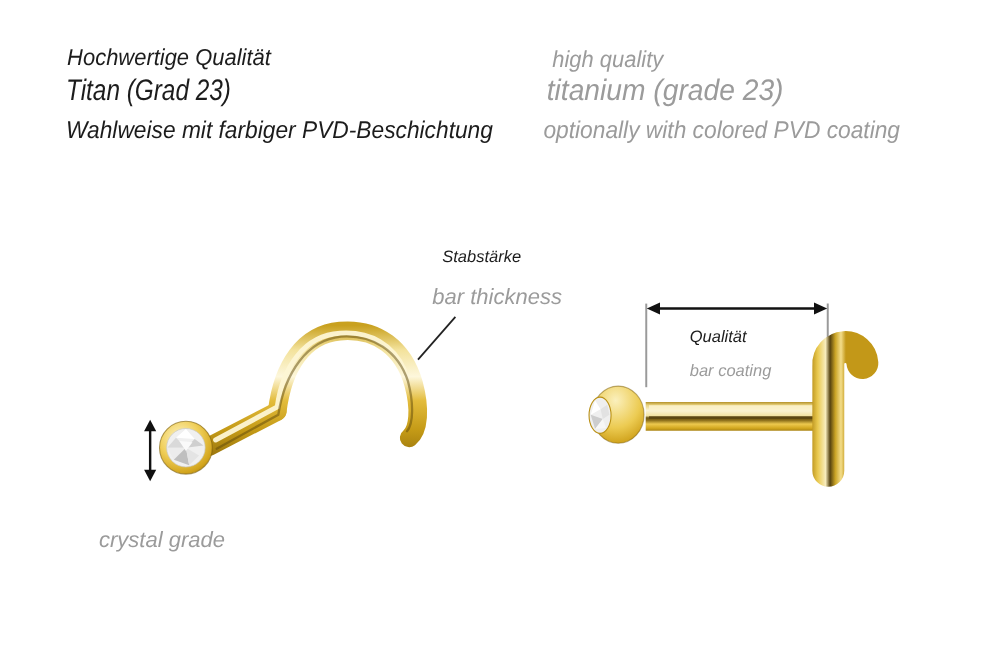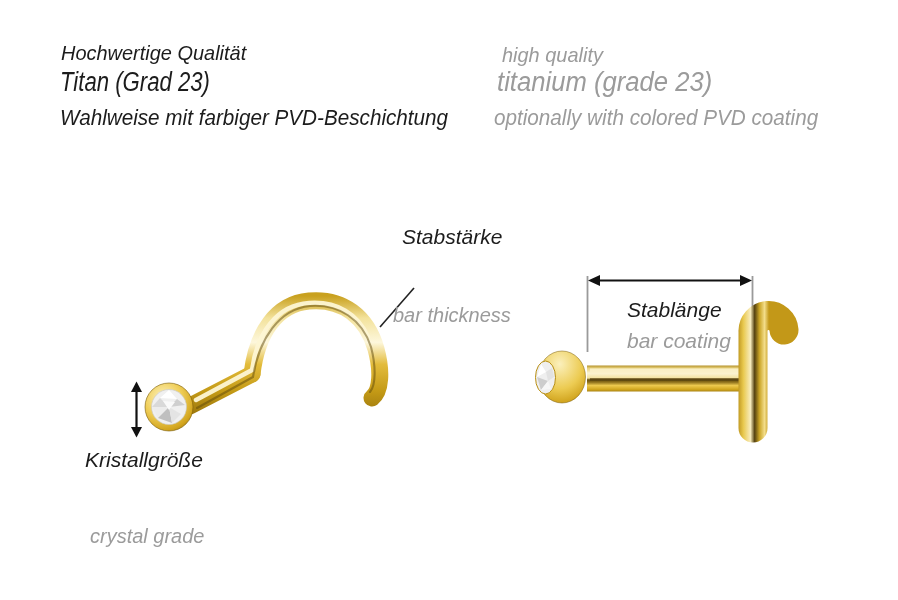--- a/index.html
+++ b/index.html
@@ -12,22 +12,22 @@
     white-space:nowrap;
     line-height:1;
     color:#1c1c1c;
     transform-origin:0 0;
   }
   .gray{color:#9b9b9b;}
   .s21{font-size:21px;transform:scaleX(.95);}
   .s27c{font-size:27px;transform:scaleX(.82);}
   .s27{font-size:27px;transform:scaleX(.95);}
   .s22{font-size:22px;transform:scaleX(.94);}
-  .a21{font-size:21px;}
-  .a20{font-size:20px;margin-top:45px;}
+  .a21{font-size:15px;}
+  .a20{font-size:20px;}
 </style>
 </head>
 <body>
 
 <div class="stage">
 
   <svg class="art" width="898" height="600" viewBox="0 0 898 600">
     <defs>
       <linearGradient id="goldV" x1="0" y1="296" x2="0" y2="418" gradientUnits="userSpaceOnUse">
         <stop offset="0" stop-color="#c9a11f"></stop>
@@ -137,19 +137,18 @@
   <div class="lbl s27c" style="left:60px;top:69px">Titan (Grad 23)</div>
   <div class="lbl s22" style="left:60px;top:107px">Wahlweise mit farbiger PVD-Beschichtung</div>
 
   <div class="lbl gray s21" style="left:502px;top:44px">high quality</div>
   <div class="lbl gray s27" style="left:497px;top:69px">titanium (grade 23)</div>
   <div class="lbl gray s22" style="left:494px;top:107px">optionally with colored PVD coating</div>
 
   <div class="lbl a21" style="left:402px;top:226px">Stabstärke</div>
   <div class="lbl gray a20" style="left:393px;top:260px">bar thickness</div>
 
-  <div class="lbl a21" style="left:627px;top:299px">Stablänge</div>
+  <div class="lbl a21" style="left:627px;top:299px">Qualität</div>
   <div class="lbl gray a21" style="left:627px;top:330px">bar coating</div>
 
-  <div class="lbl a21" style="left:85px;top:449px">Kristallgröße</div>
   <div class="lbl gray a20" style="left:90px;top:481px">crystal grade</div>
 
 </div>
 
 </body></html>

